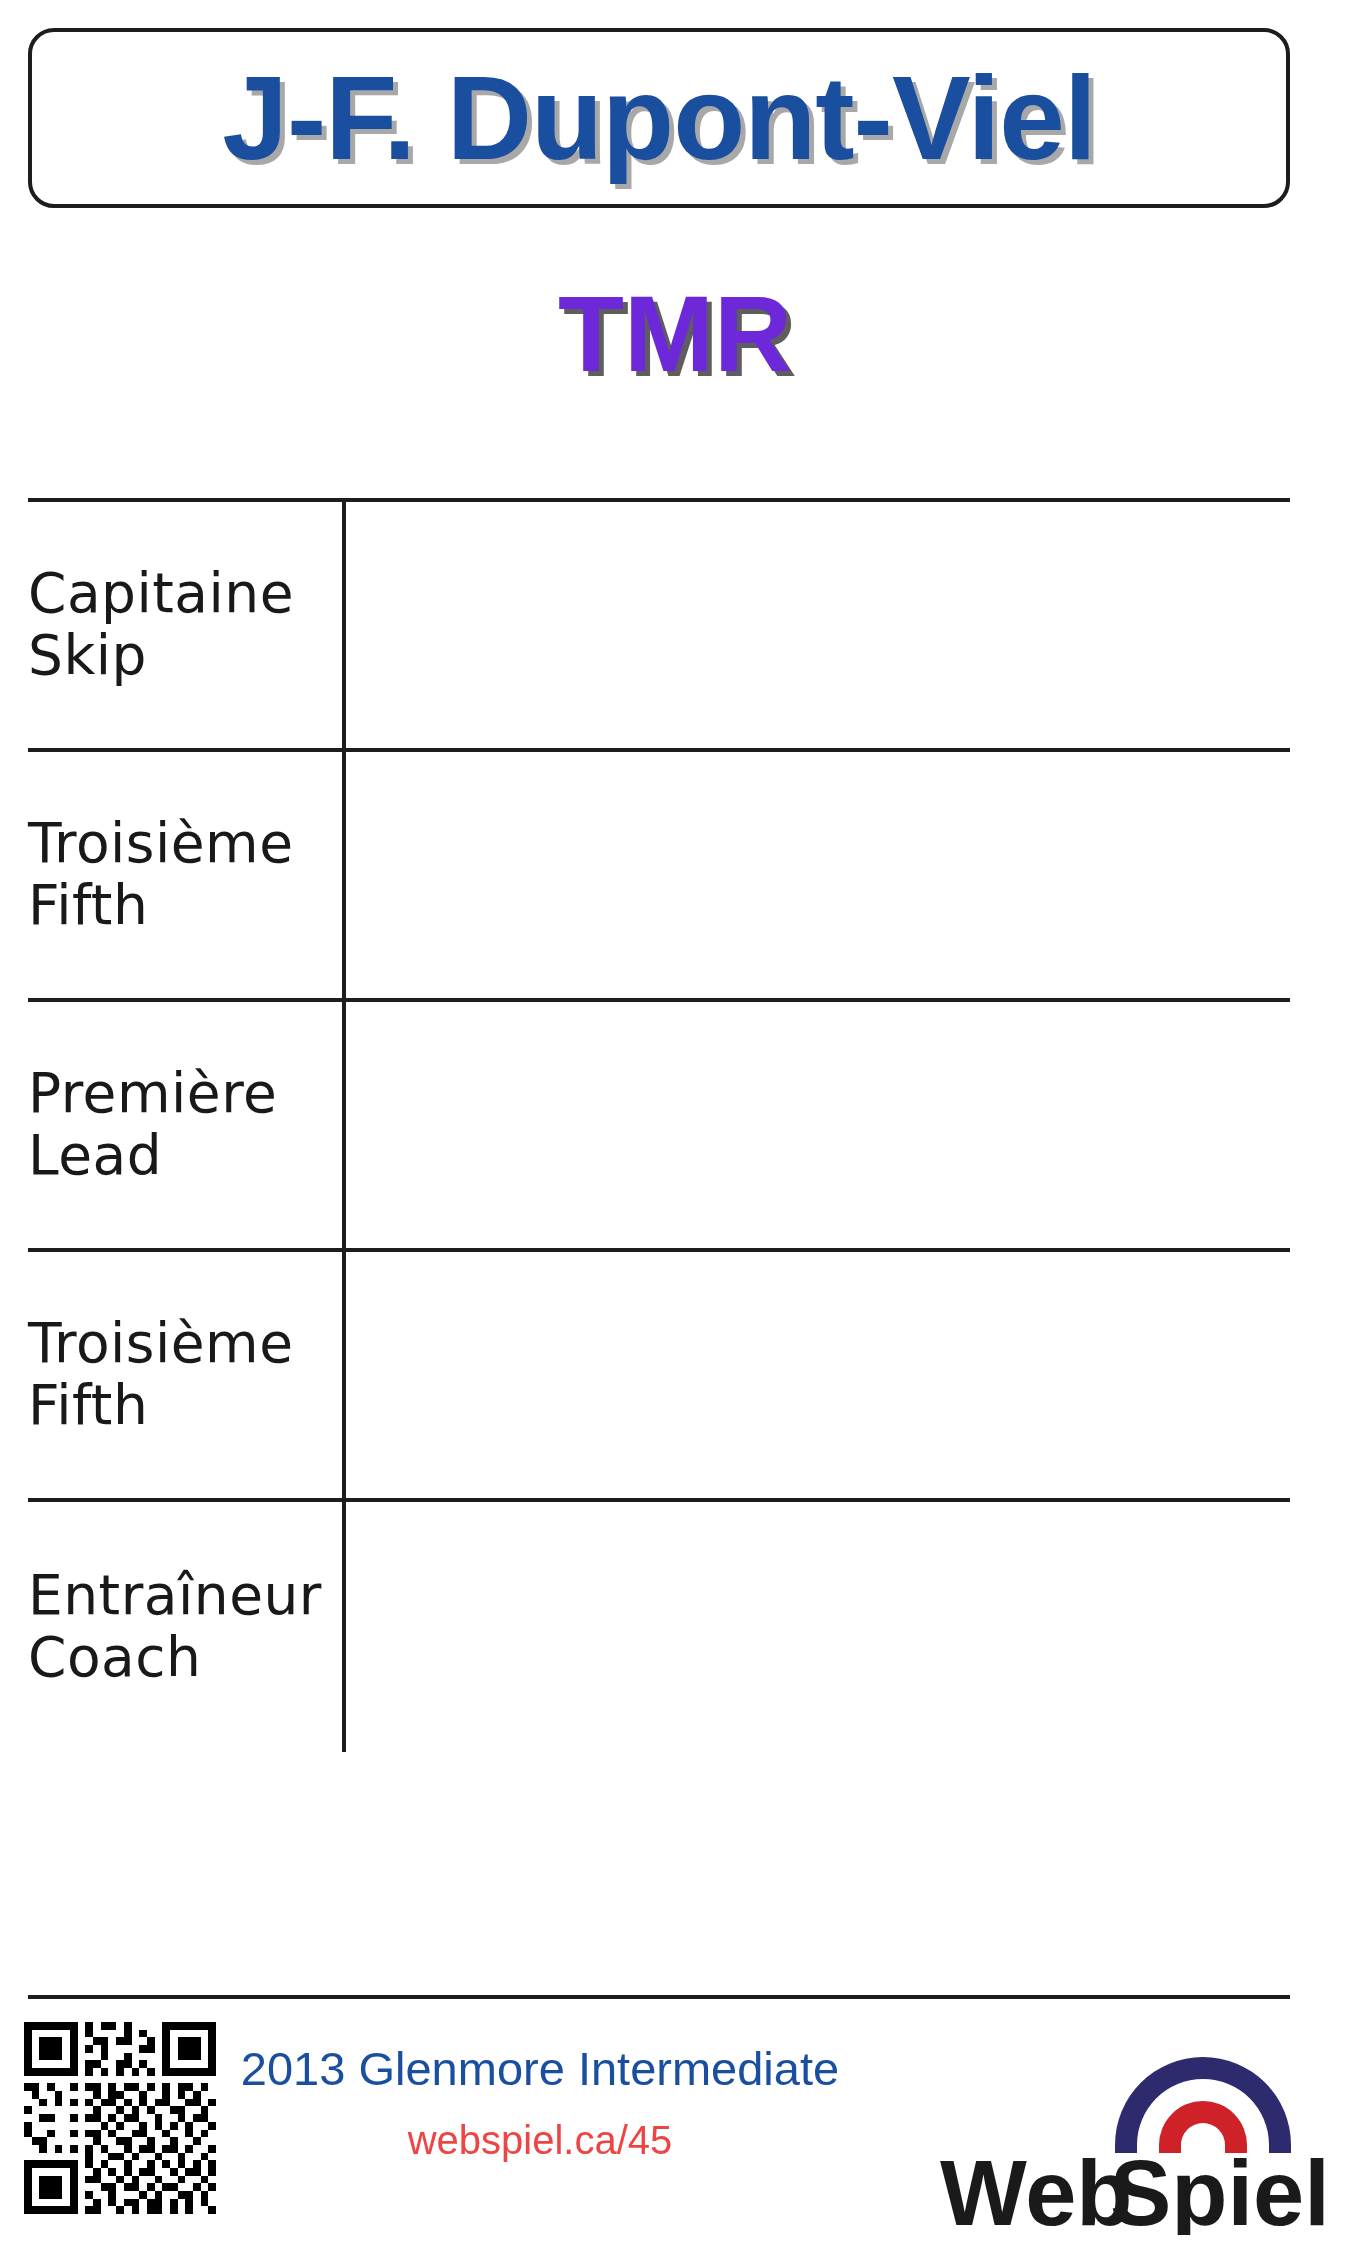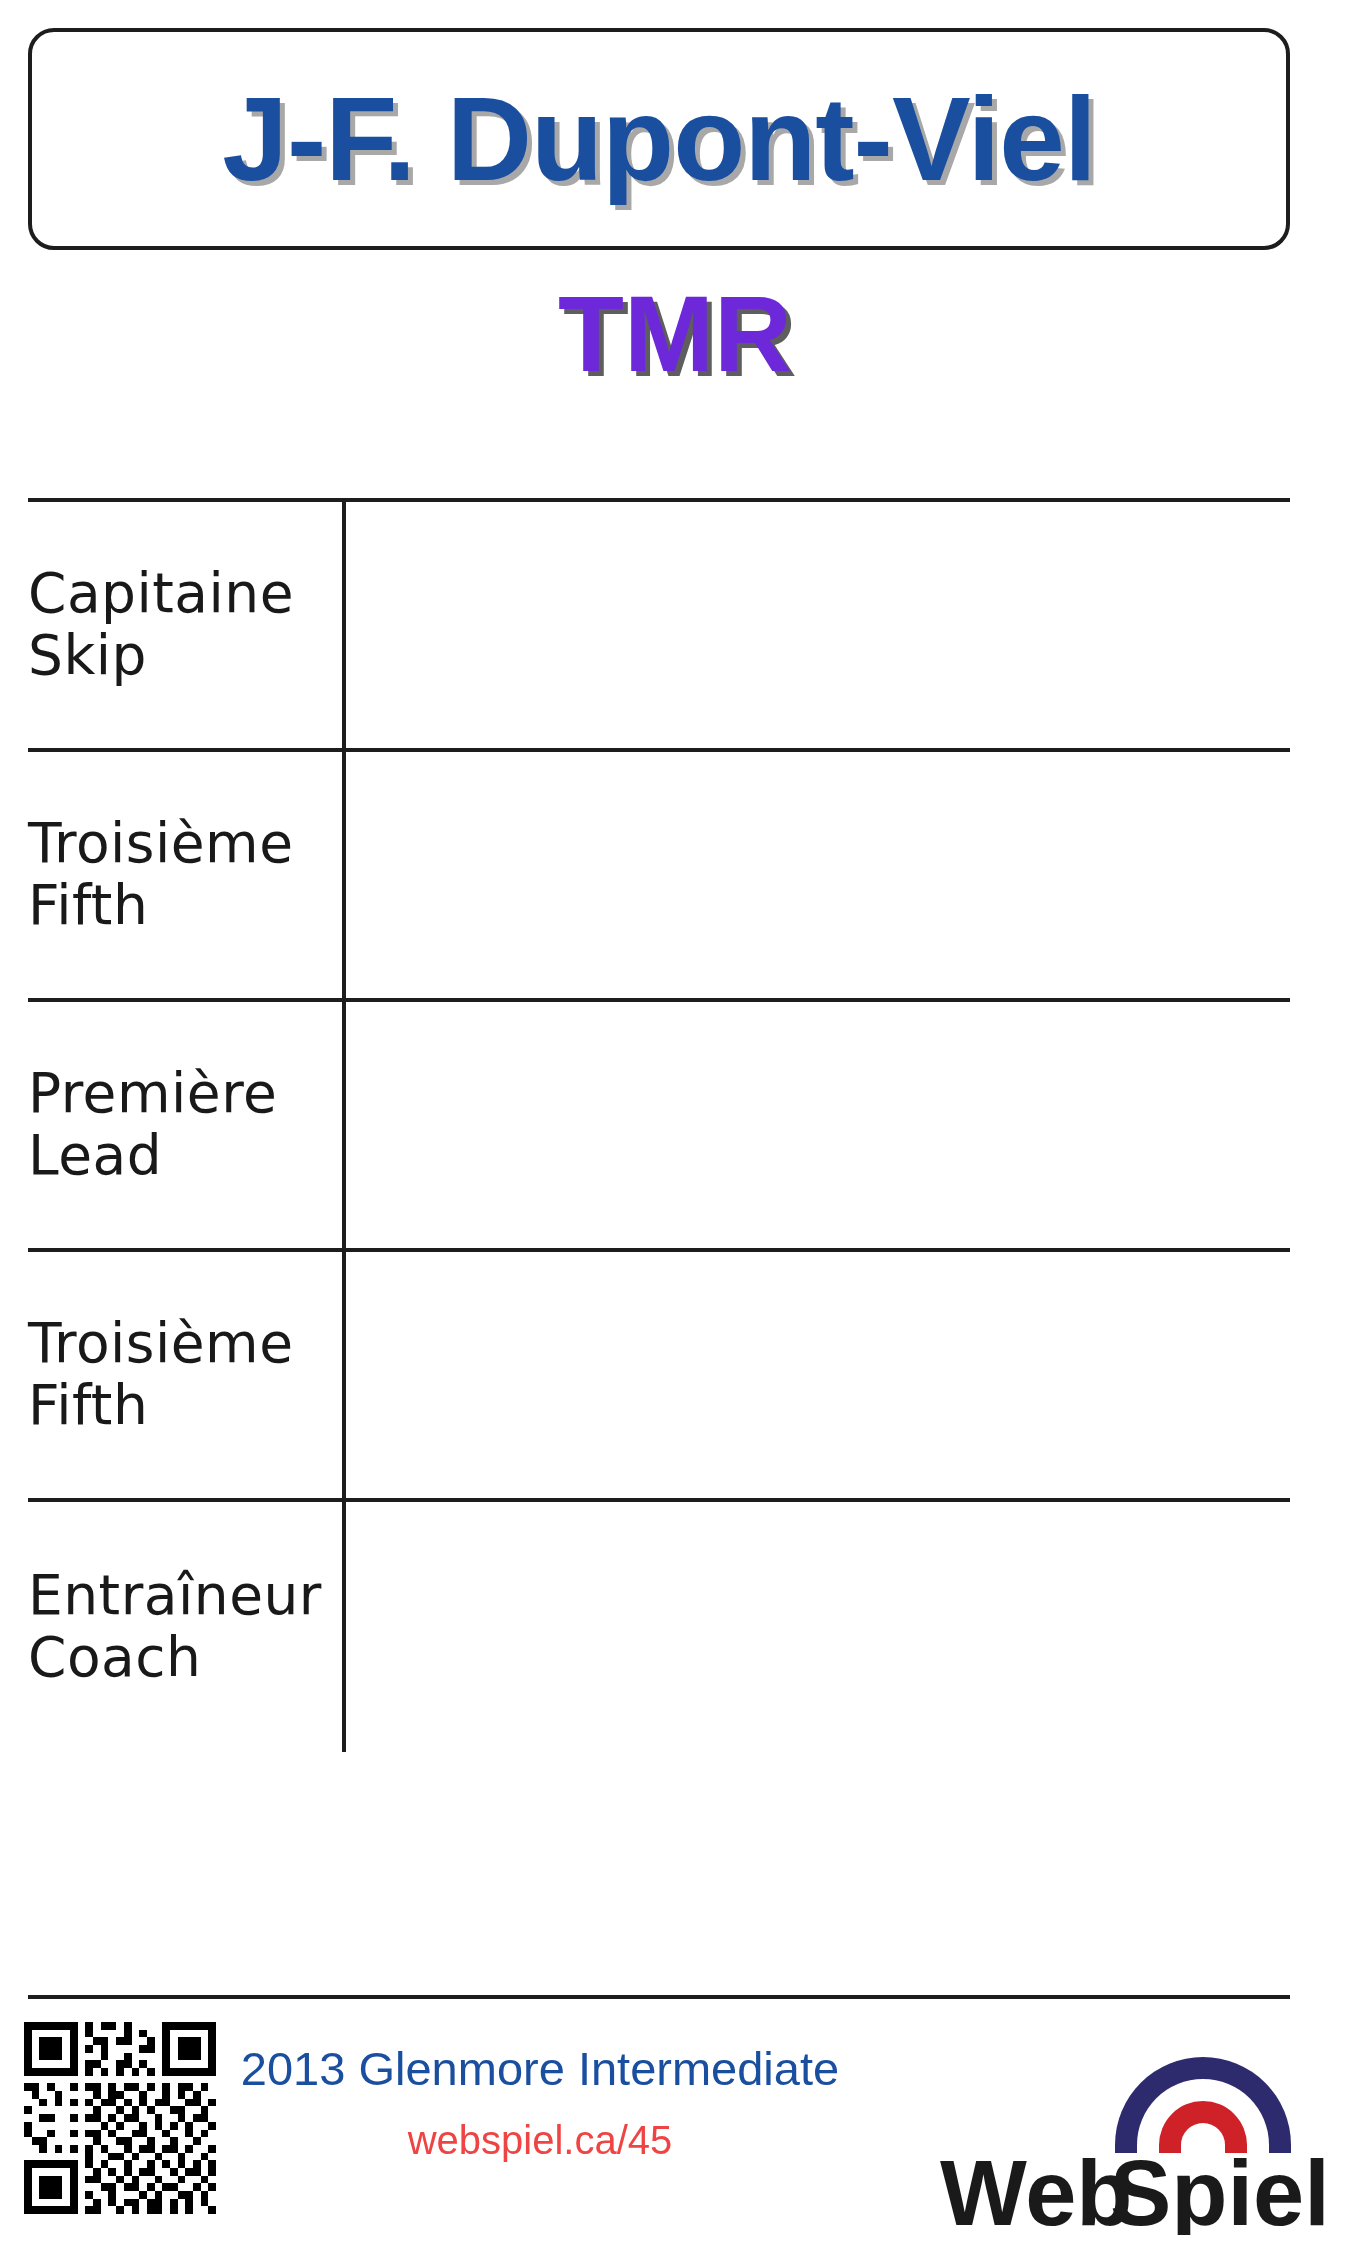--- a/index.html
+++ b/index.html
@@ -14,21 +14,21 @@
     font-family: "Liberation Sans", sans-serif;
     overflow: hidden;
   }
 
   
   .title-plate {
     position: absolute;
     left: 28px;
     top: 28px;
     width: 1262px;
-    height: 222px;
+    height: 180px;
     border: 4px solid #1d1d1d;
     border-radius: 26px;
     box-sizing: border-box;
     display: flex;
     align-items: center;
     justify-content: center;
   }
   .team-name {
     font-family: "Liberation Sans", sans-serif;
     font-weight: bold;

